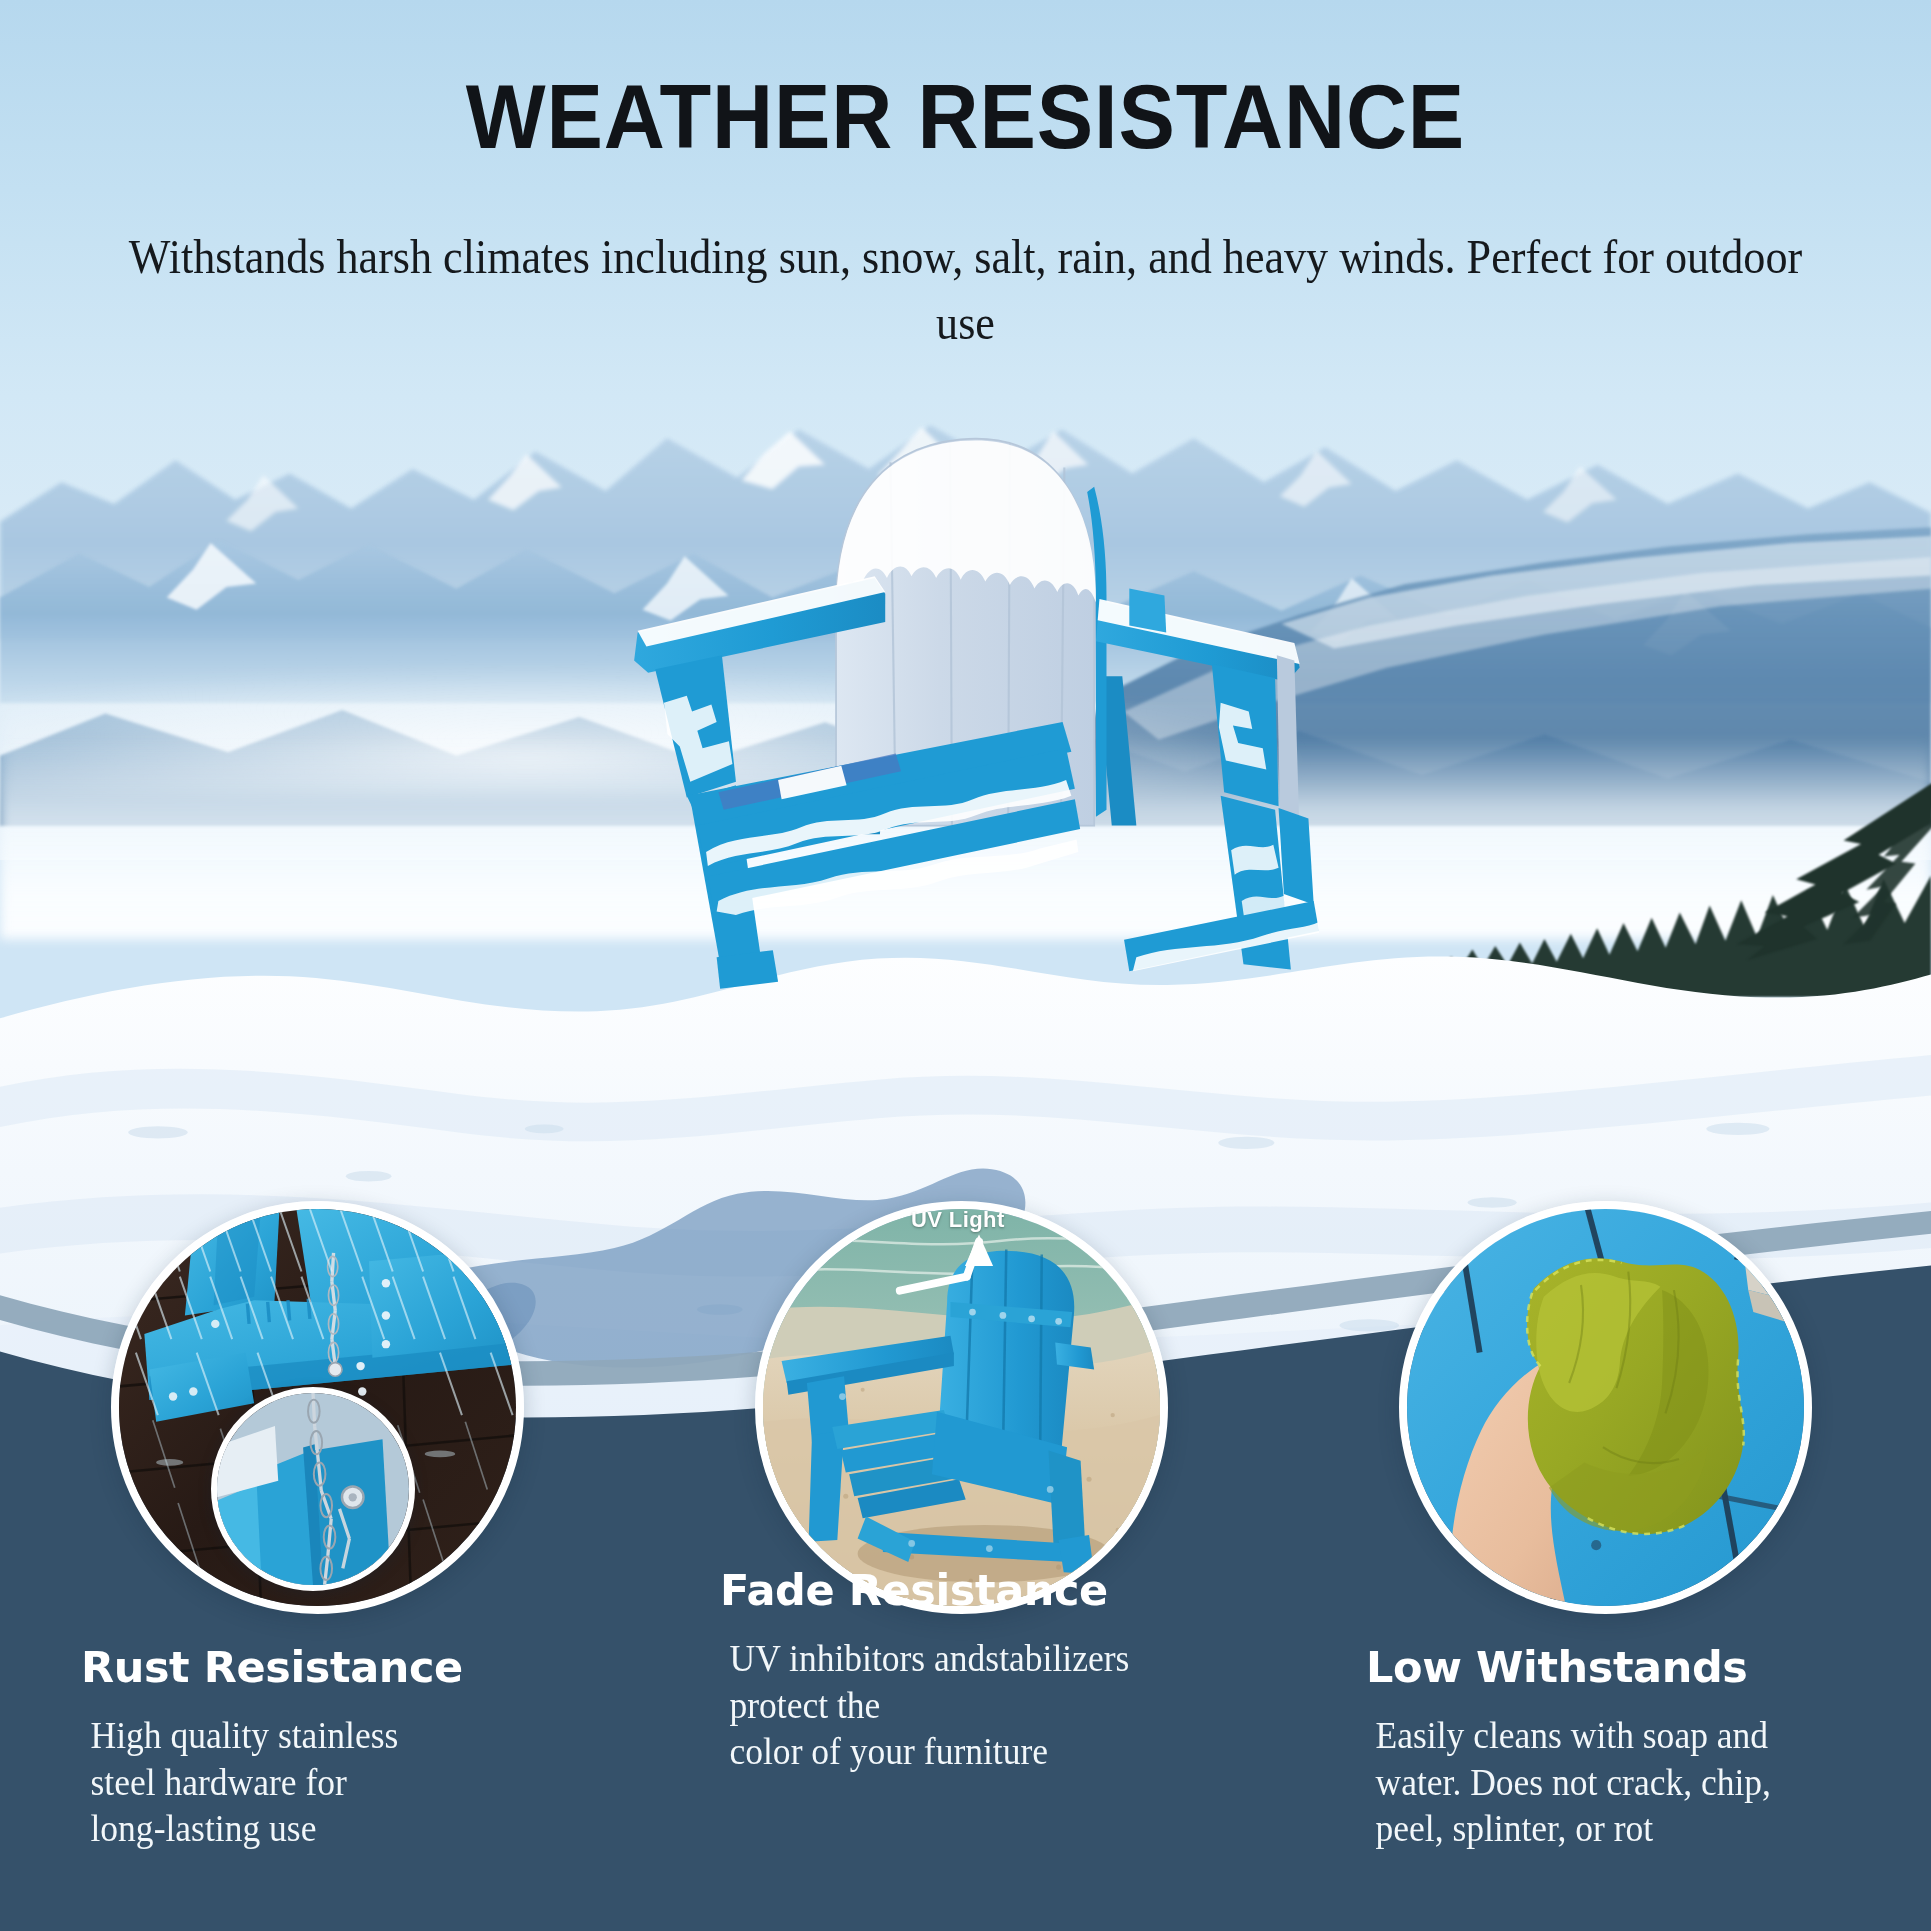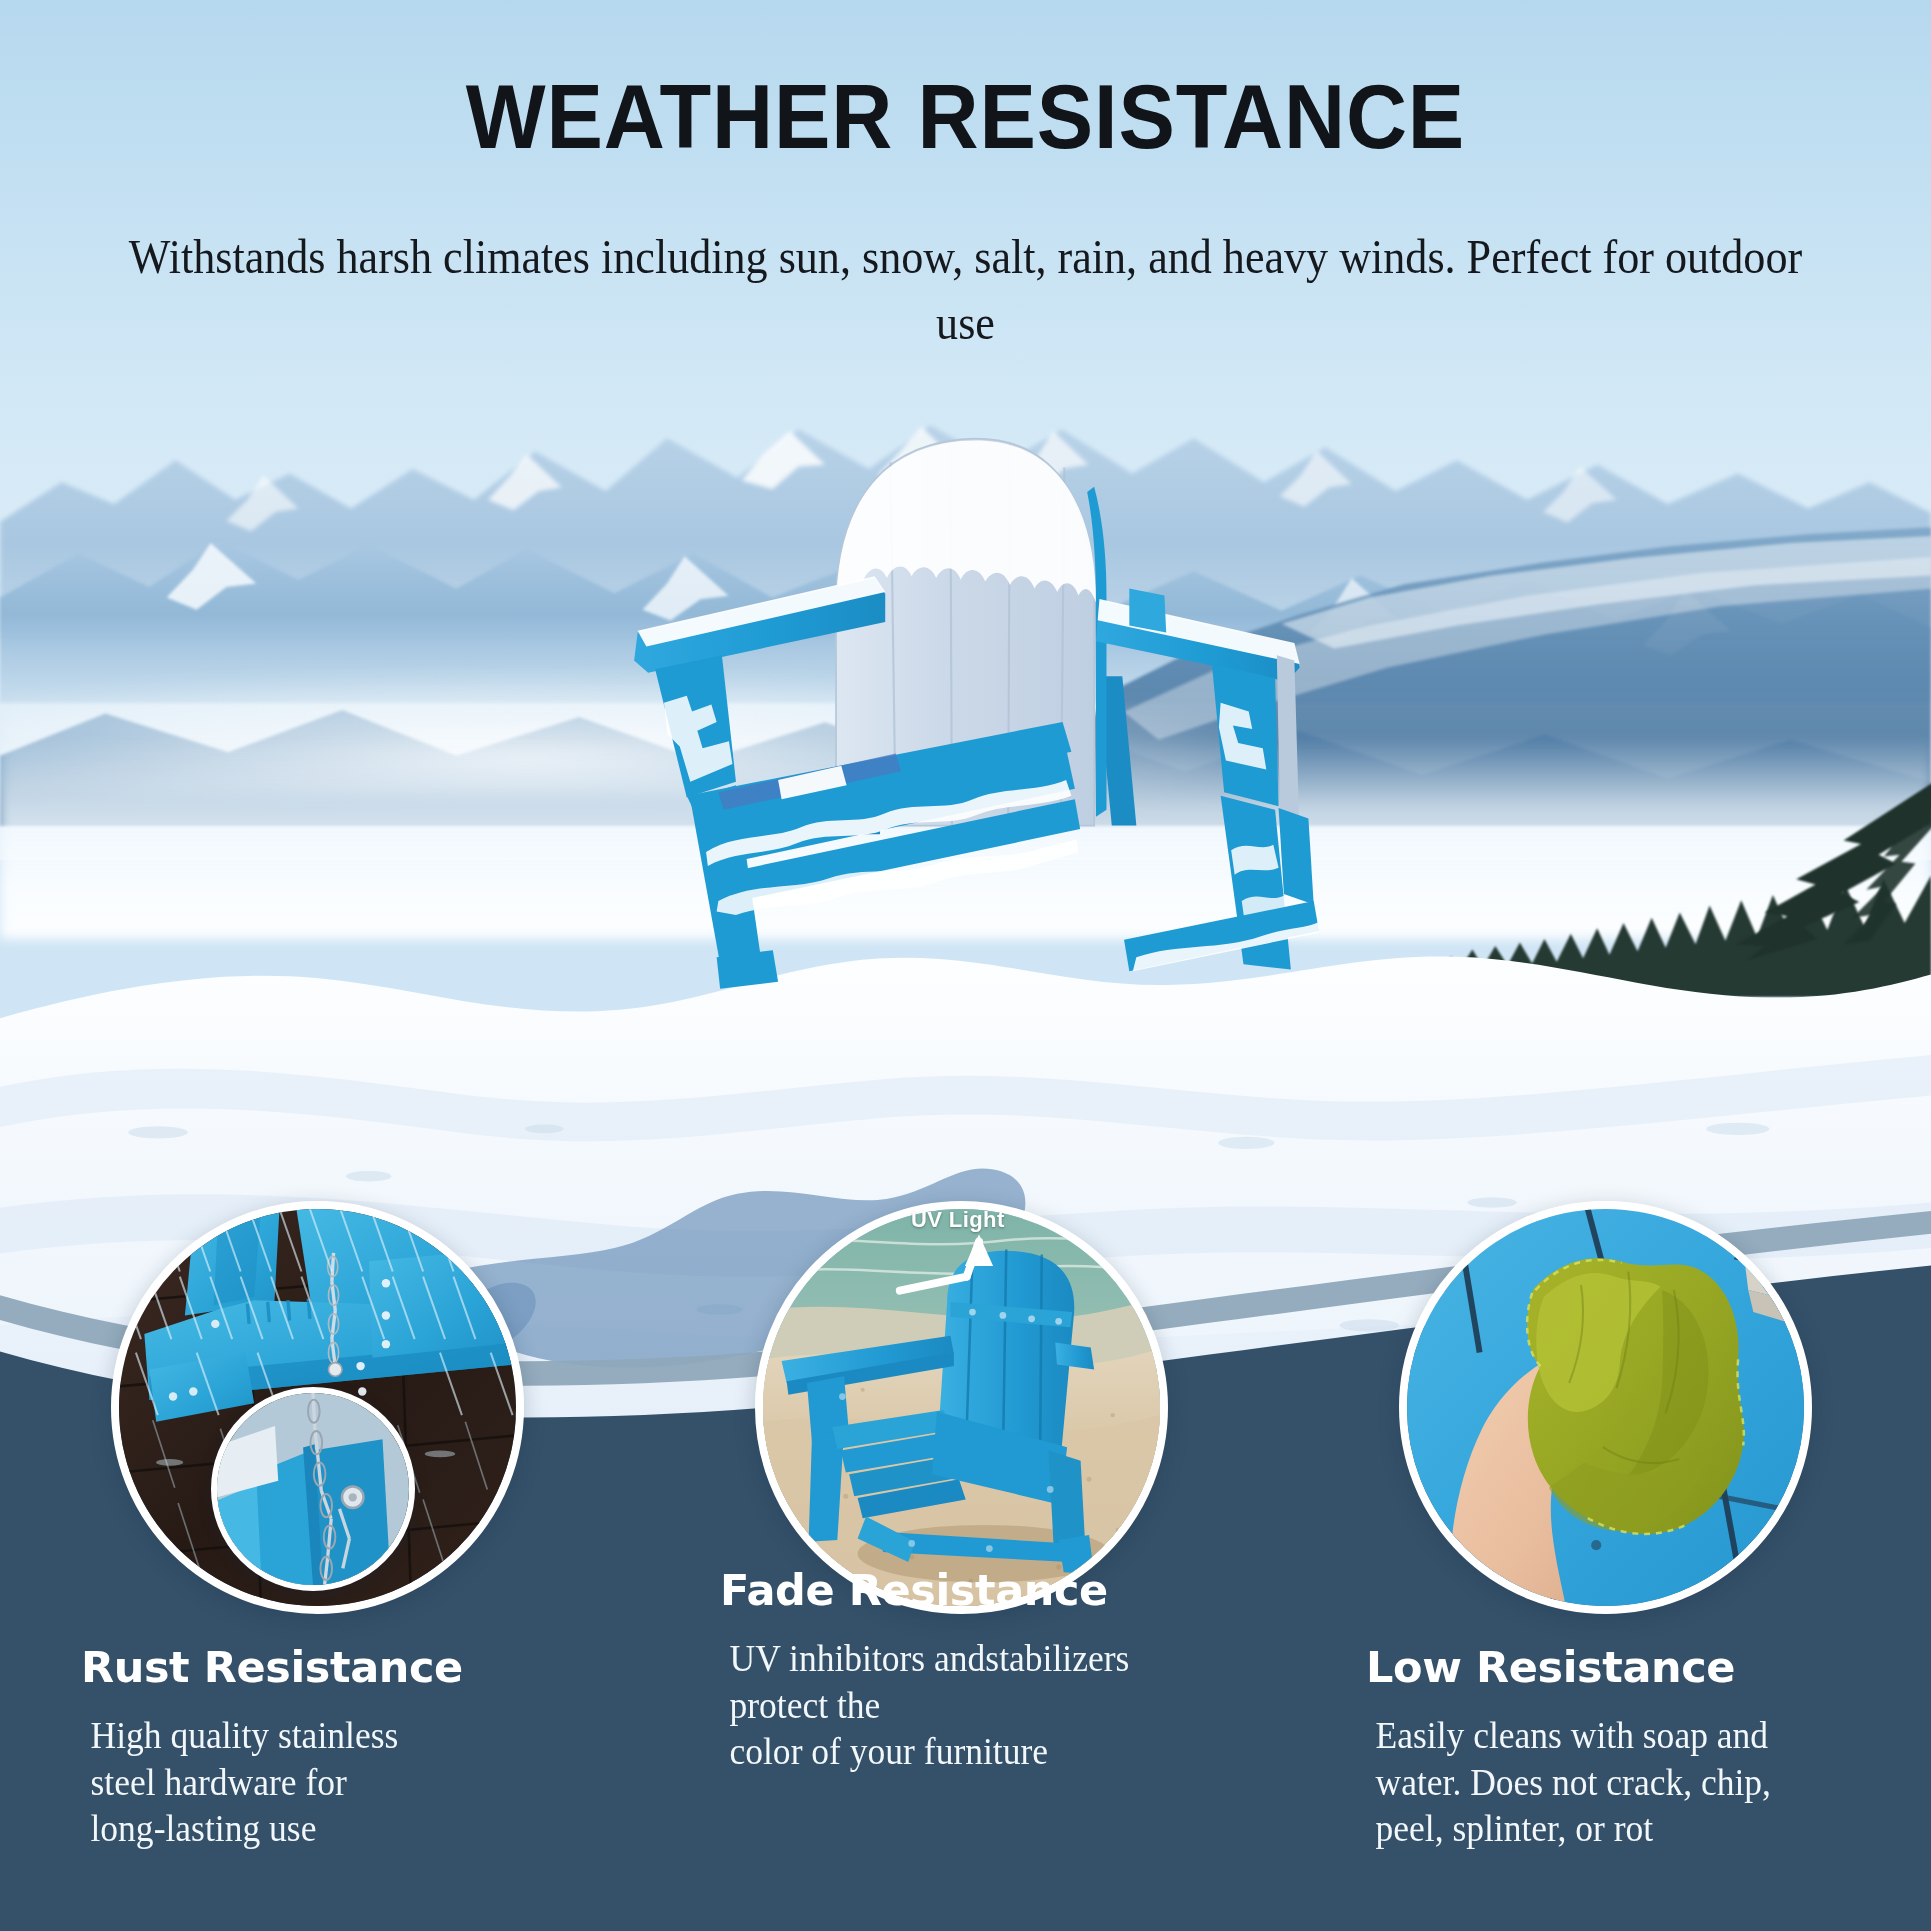--- a/index.html
+++ b/index.html
@@ -677,20 +677,20 @@
 steel hardware for
 long-lasting use</p>
   </div>
   <div class="feat f2">
     <h3>Fade Resistance</h3>
     <p>UV inhibitors andstabilizers
 protect the
 color of your furniture</p>
   </div>
   <div class="feat f3">
-    <h3>Low Resistance</h3>
+    <h3>Low Withstands</h3>
     <p>Easily cleans with soap and
 water. Does not crack, chip,
 peel, splinter, or rot</p>
   </div>
 
 </div>
 
 
 </body></html>

